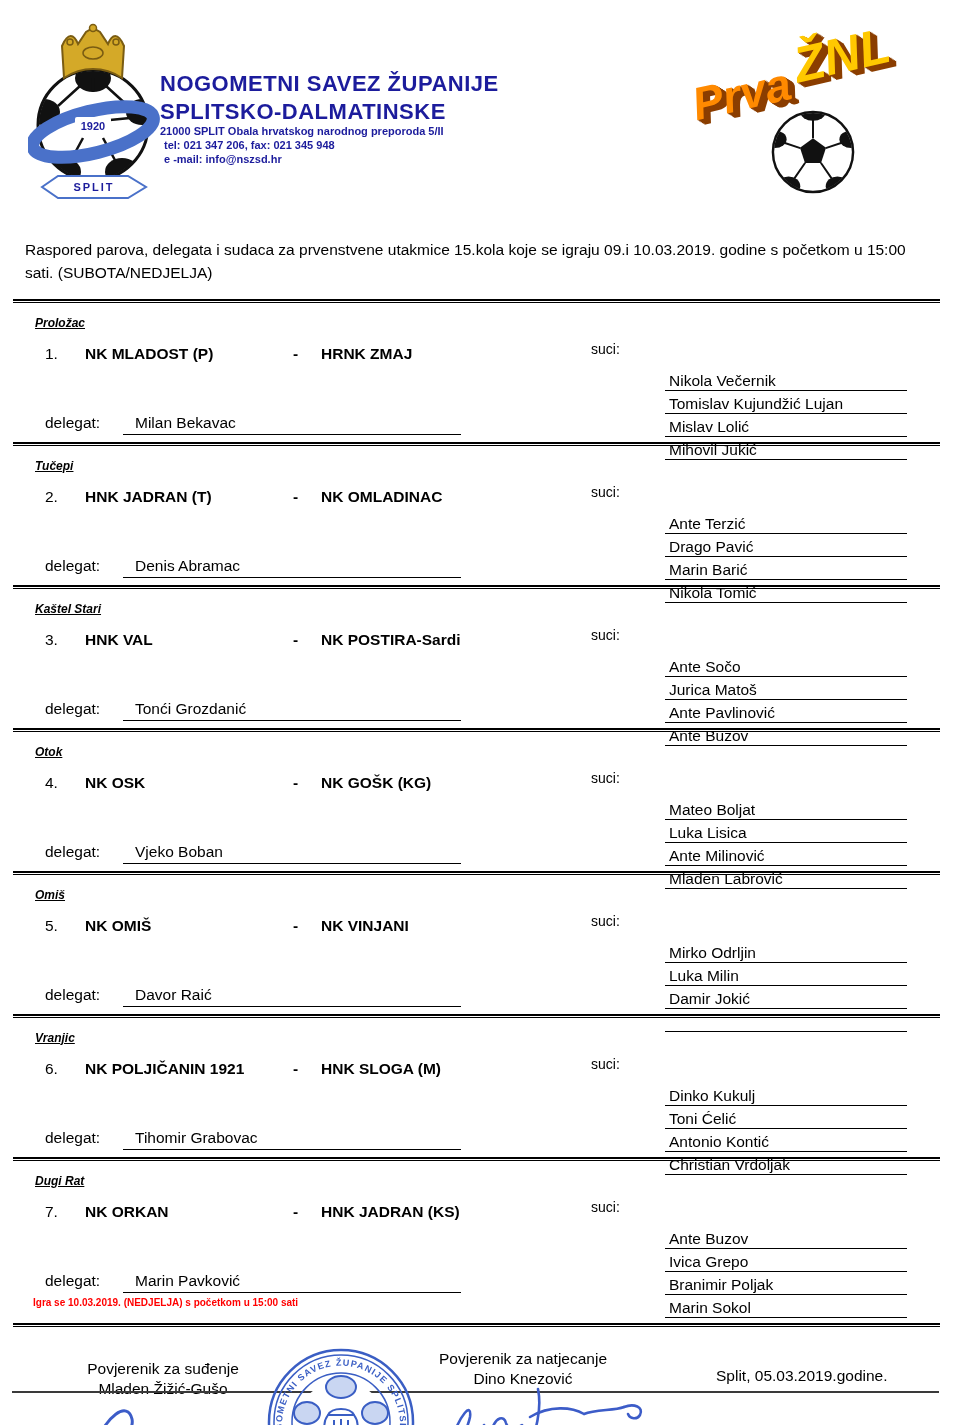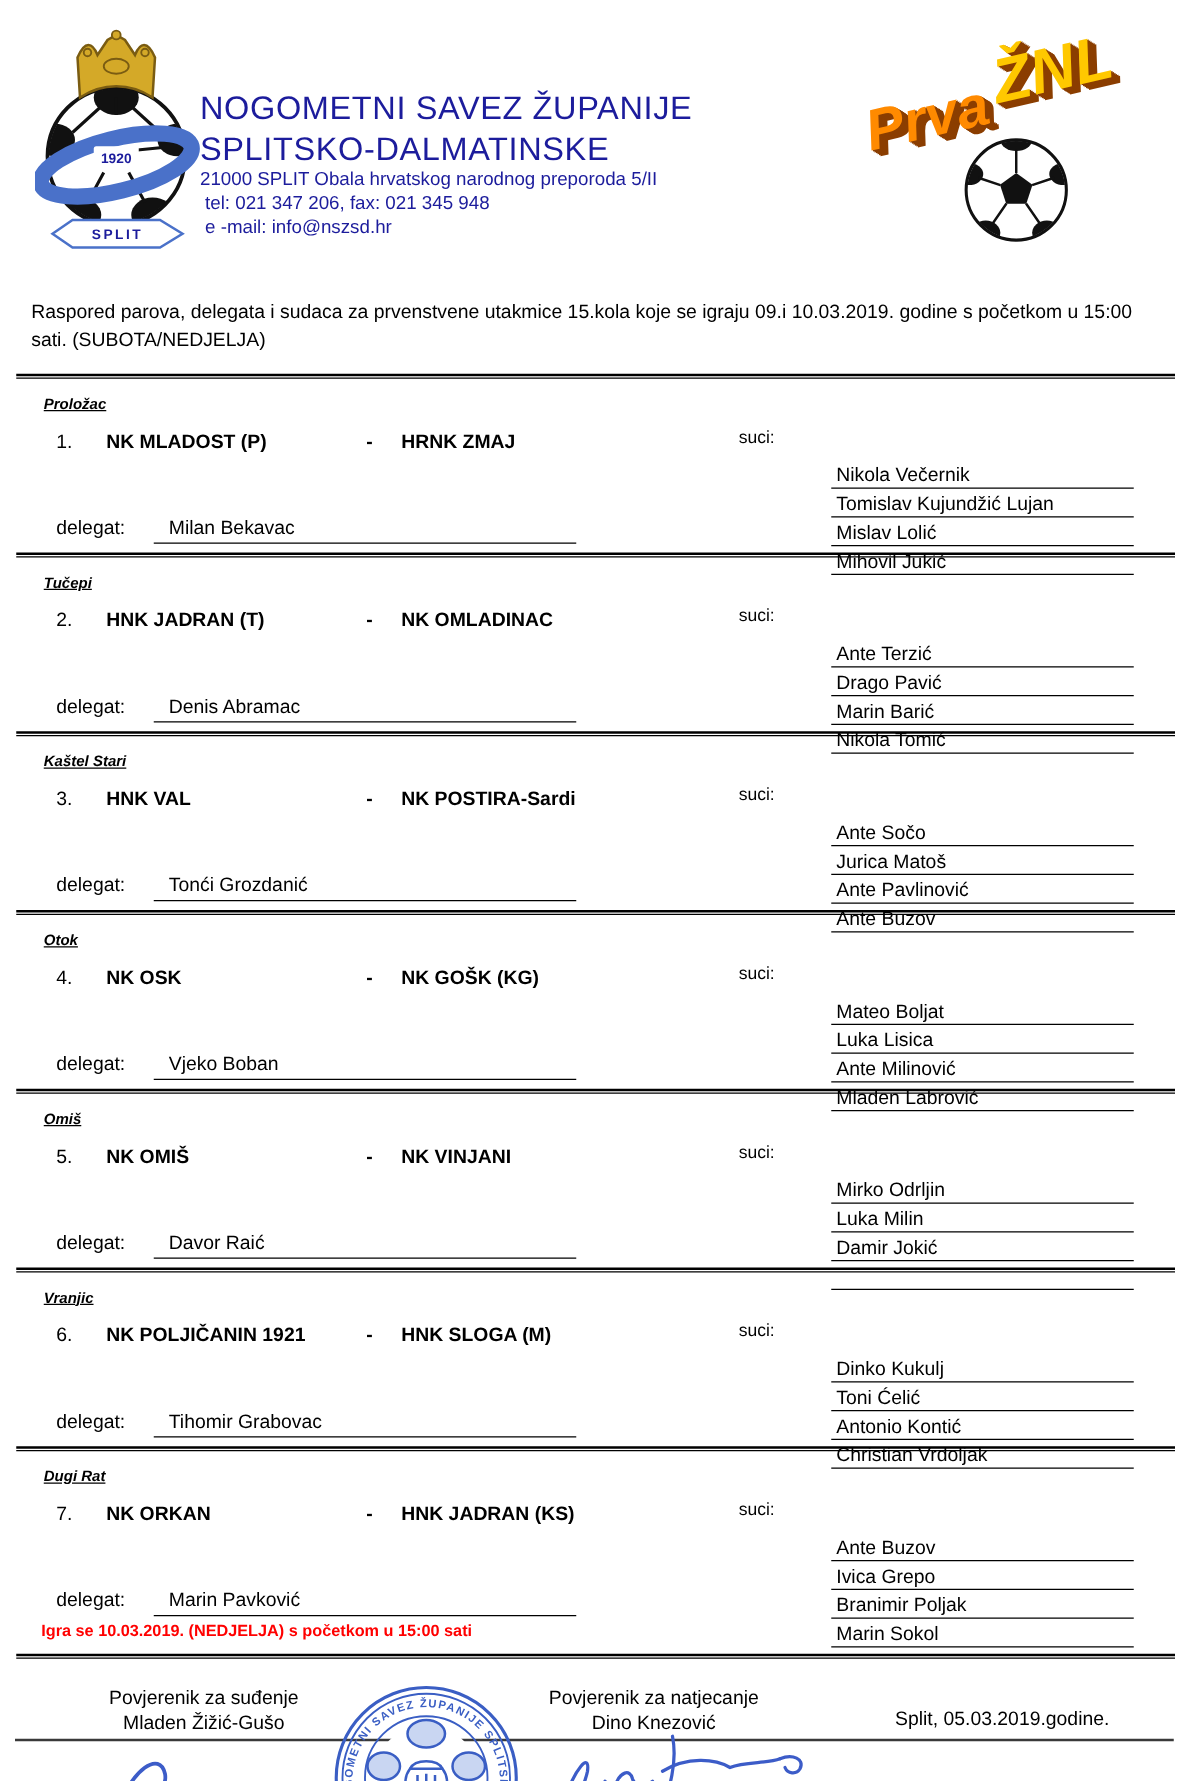--- a/index.html
+++ b/index.html
@@ -7,22 +7,22 @@
     --gold:#cfa12e; --prva_orange:#ff8a00; --prva_yellow:#ffc800; --prva_shadow:#8b3e00;
   }
   *{box-sizing:border-box; margin:0; padding:0;}
   body{width:953px; height:1425px; background:#fff; font-family:"Liberation Sans", sans-serif; color:#000; position:relative; overflow:hidden;}
   .page{position:relative; width:953px; height:1425px;}
 
   
   .header{position:relative; height:212px;}
   .club-crest{position:absolute; left:28px; top:20px;}
   .org-block{position:absolute; left:160px; top:70px; color:var(--navy);}
-  .org-title{font-size:26px; font-weight:normal; line-height:1.25; letter-spacing:.5px;}
-  .org-sub{font-size:15px; font-weight:normal; line-height:1.25;}
+  .org-title{font-size:22px; font-weight:bold; line-height:1.25; letter-spacing:.5px;}
+  .org-sub{font-size:11px; font-weight:bold; line-height:1.25;}
   .org-sub.indent{padding-left:4px;}
   .league-logo{position:absolute; top:22px; right:48px; width:215px; height:180px;}
   .prva-text{position:absolute; top:30px; left:0; transform:rotate(-13deg); white-space:nowrap; font-style:italic; font-weight:bold;}
   .prva-word1{font-size:46px; color:var(--prva_orange);
     text-shadow:1px 1px 0 var(--prva_shadow),2px 2px 0 var(--prva_shadow),3px 3px 0 var(--prva_shadow),4px 4px 0 var(--prva_shadow),5px 5px 0 var(--prva_shadow),6px 6px 0 var(--prva_shadow);}
   .prva-word2{font-size:50px; color:var(--prva_yellow); display:inline-block; transform:translateY(-14px); margin-left:8px;
     text-shadow:1px 1px 0 var(--prva_shadow),2px 2px 0 var(--prva_shadow),3px 3px 0 var(--prva_shadow),4px 4px 0 var(--prva_shadow),5px 5px 0 var(--prva_shadow),6px 6px 0 var(--prva_shadow);}
   .league-ball{position:absolute; right:48px; top:86px;}
 
   
@@ -42,27 +42,27 @@
   .m-home{width:208px; font-weight:bold;}
   .m-dash{width:28px; font-weight:bold;}
   .m-away{font-weight:bold;}
   .delegate-row{display:flex; font-size:15.5px; align-items:flex-start; margin-bottom:1px;}
   .delegat-label{width:78px; padding-bottom:2px;}
   .delegate-name{width:338px; border-bottom:1.4px solid #000; padding:0 0 2px 12px;}
   .right-col{display:flex; margin-left:auto; padding-right:33px;}
   .suci-label{font-size:14px; width:52px; padding-top:1px;}
   .ref-lines{width:242px; margin-left:22px;margin-top:32px;}
   .ref-line{height:19px; line-height:18px; border-bottom:1.4px solid #000; margin-bottom:4px; font-size:15.5px; padding-left:4px; white-space:nowrap;}
-  .match-note{color:var(--red); font-weight:bold; font-size:13px; margin:3px 0 0 20px; height:20px;}
+  .match-note{color:var(--red); font-weight:bold; font-size:10px; margin:3px 0 0 20px; height:20px;}
   .match-note:empty{display:none; margin:0; height:0;}
   .block-sep{height:4px; border-top:2px solid #000; border-bottom:1.5px solid #000; margin-top:6px;}
 
   
   .footer{position:relative; height:160px; margin-top:16px; font-size:15.5px;}
-  .f-left{position:absolute; left:58px; top:6px; width:210px; text-align:center; line-height:1.35;}
+  .f-left{position:absolute; left:58px; top:16px; width:210px; text-align:center; line-height:1.35;}
   .sig-left{position:absolute; left:70px; top:48px; z-index:3;}
   .stamp{position:absolute; left:262px; top:2px; z-index:2;}
   .f-mid{position:absolute; left:428px; top:6px; width:190px; text-align:center; line-height:1.35;}
   .sig-mid{position:absolute; left:438px; top:38px; z-index:3;}
   .f-right{position:absolute; left:716px; top:24px;}
   .bottom-line{position:absolute; left:12px; right:14px; top:1391px; border-top:2px solid #3a3a3a;}
 </style>
 </head>
 <body>
 

